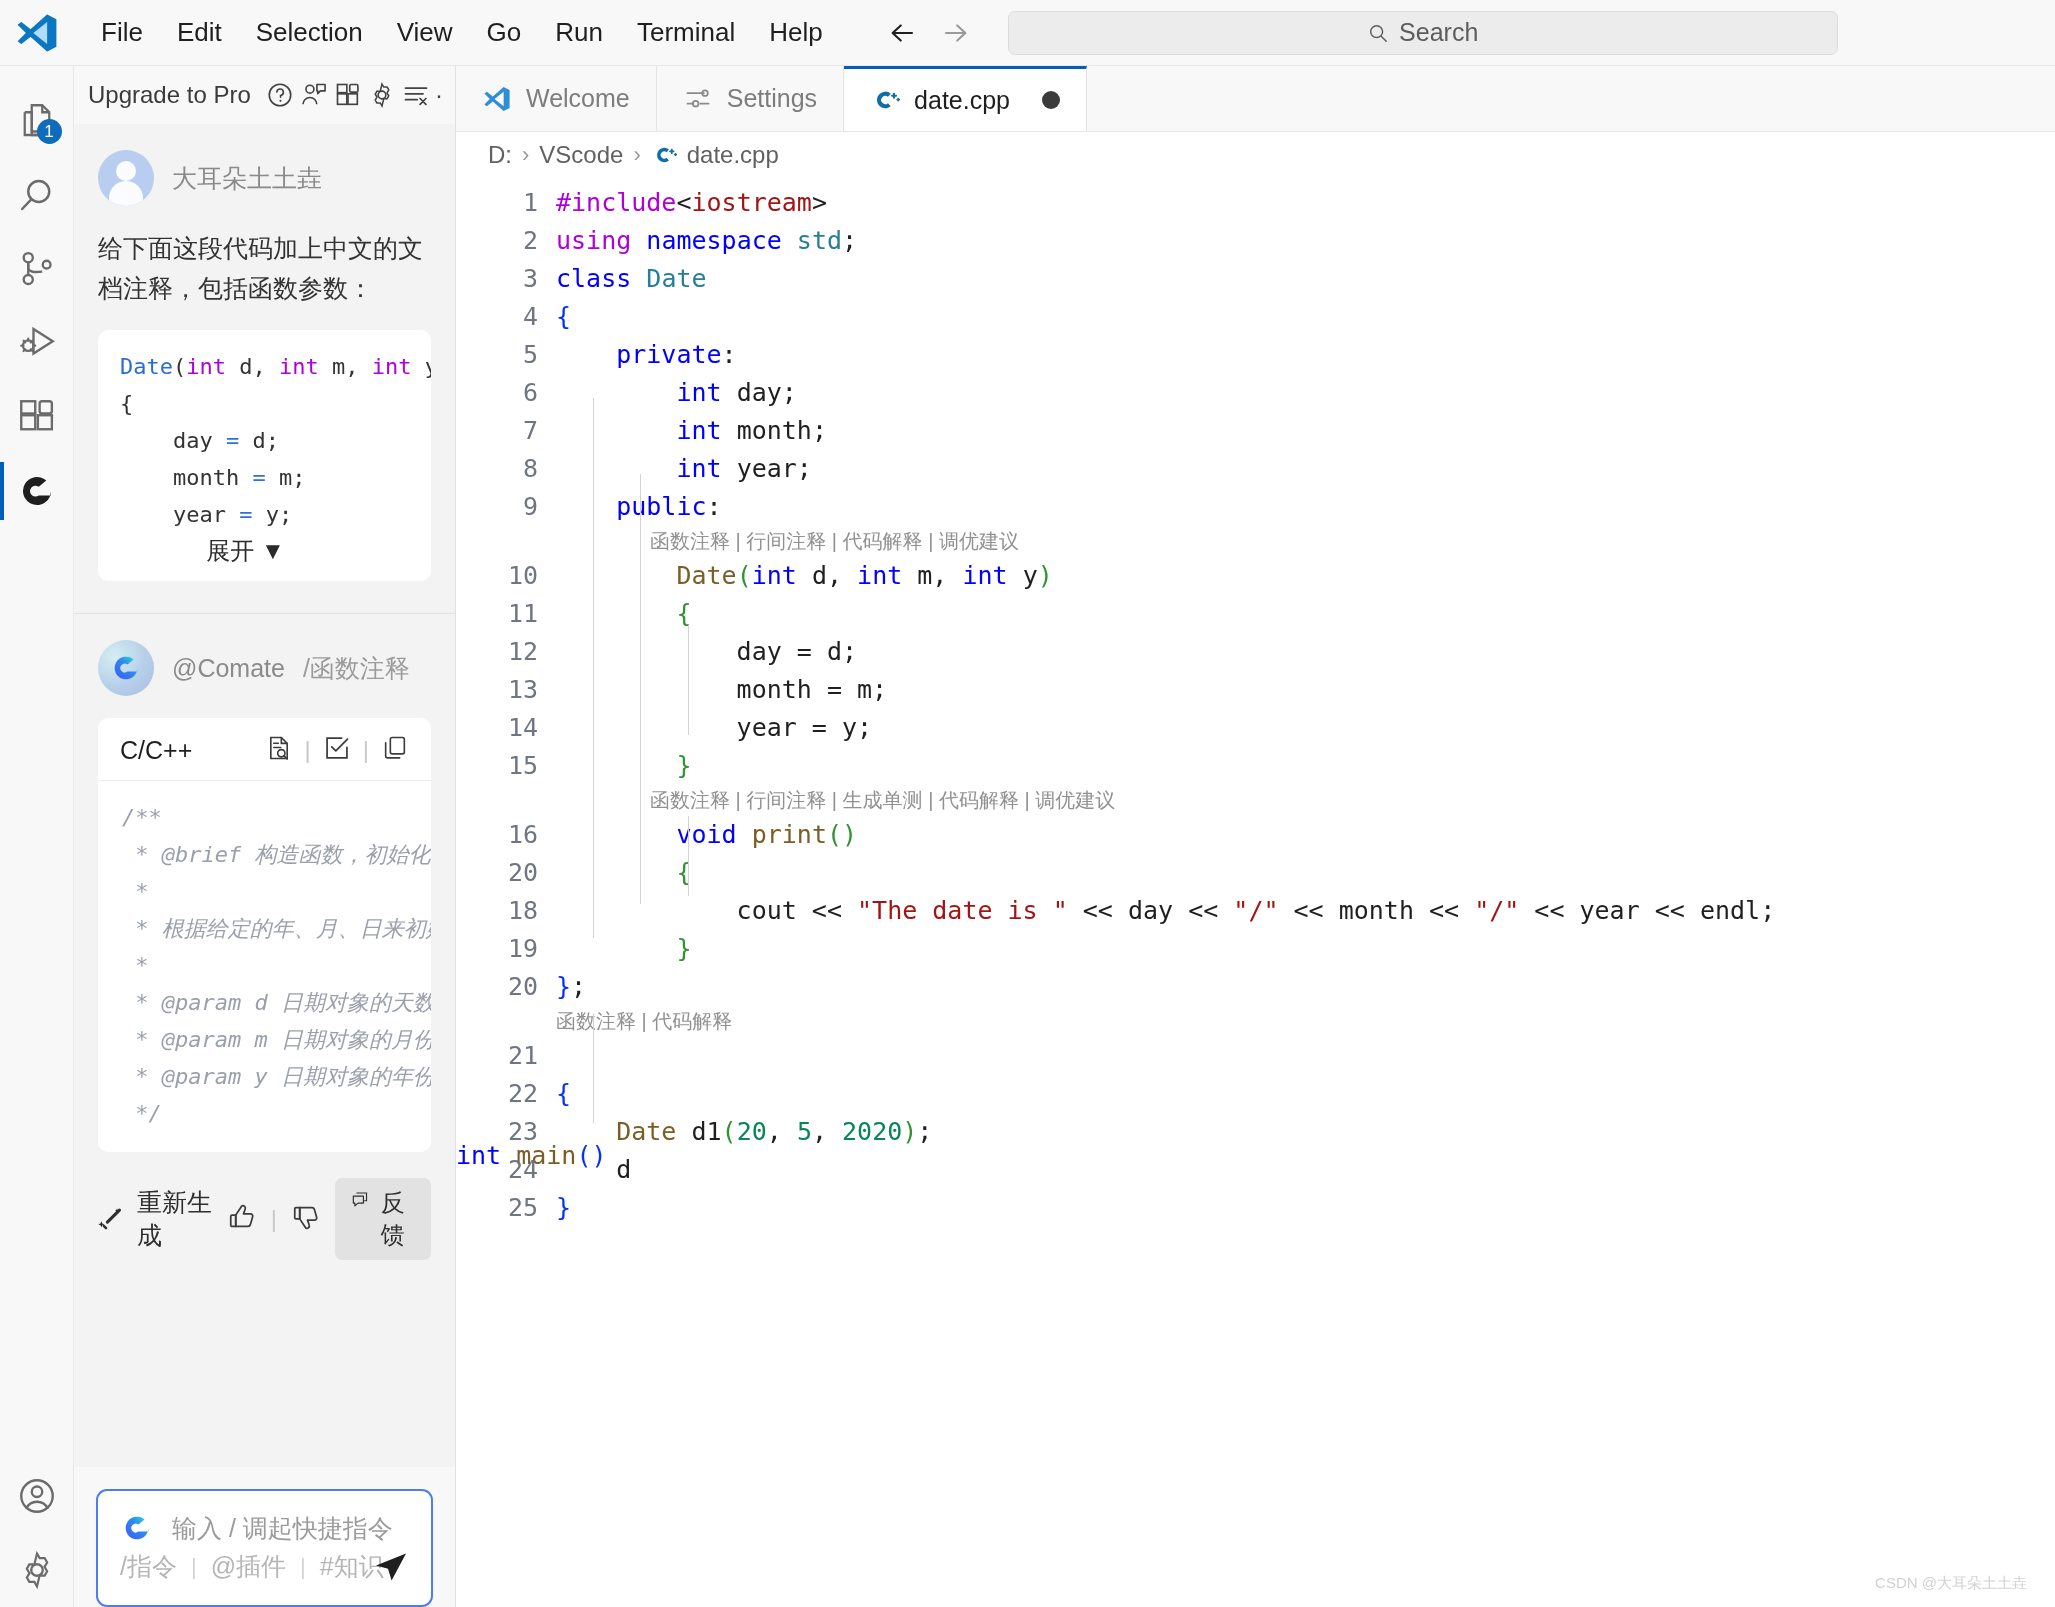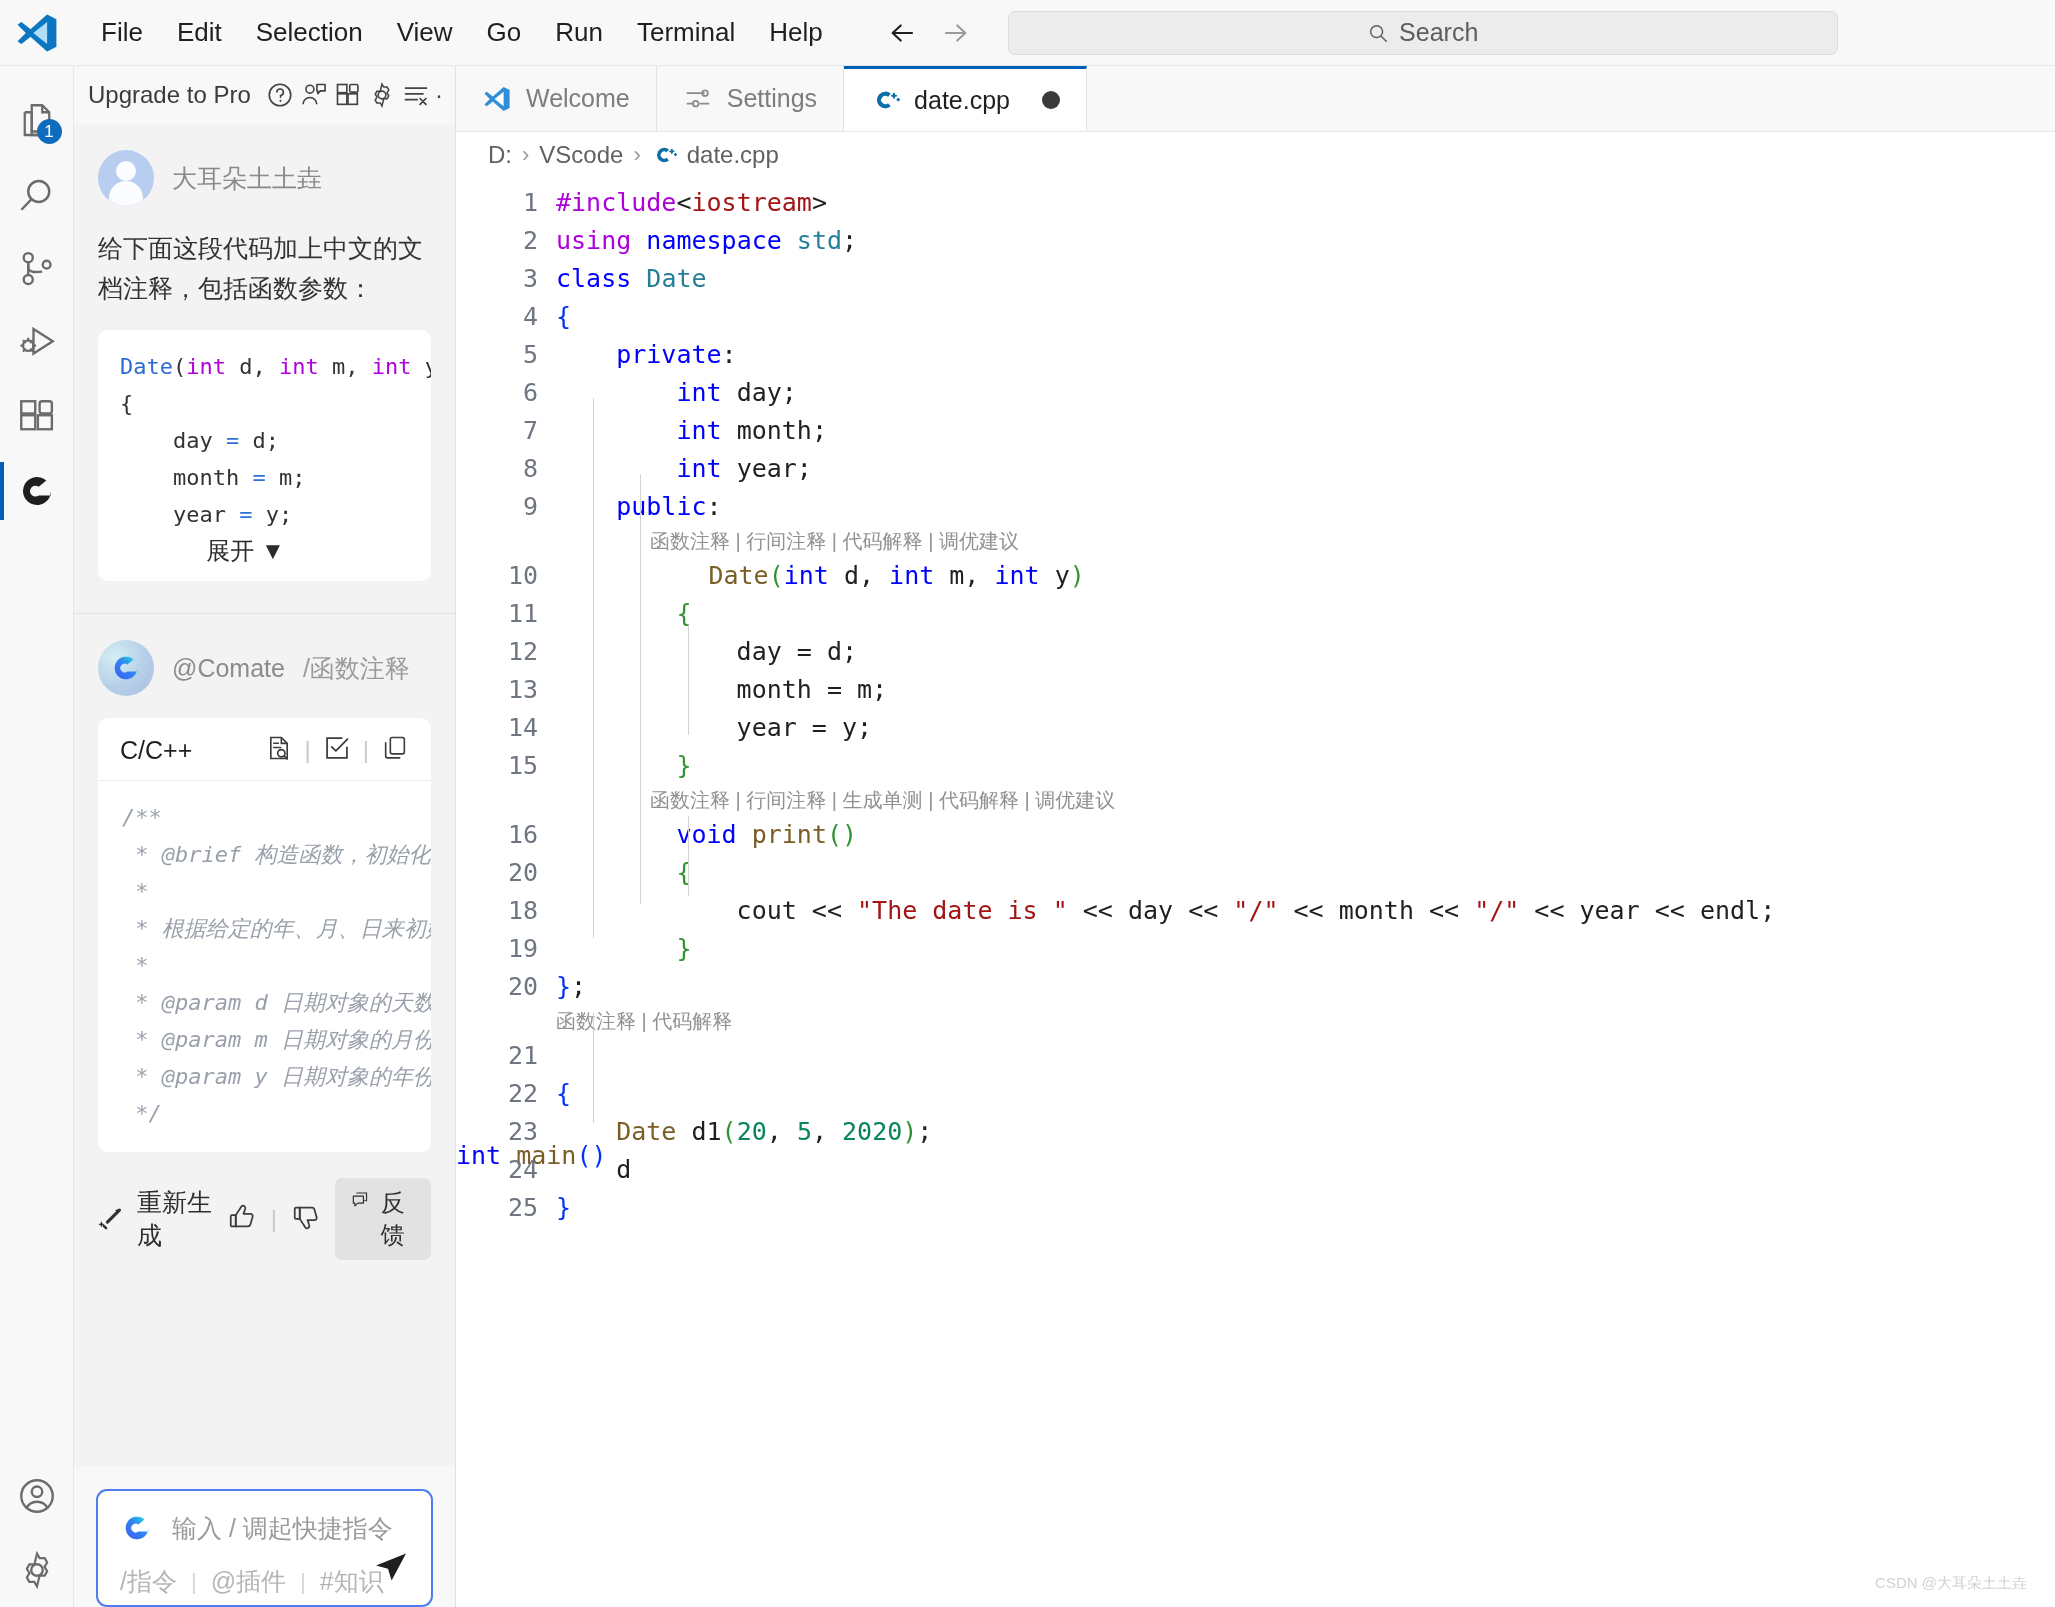--- a/index.html
+++ b/index.html
@@ -194,21 +194,21 @@
     border: 2px solid #4f7df0;
     border-radius: 11px;
     background: #ffffff;
     padding: 20px 22px 16px 22px;
     position: relative;
     height: 118px;
   }
   .pi-row1 { display: flex; align-items: center; gap: 18px; }
   .pi-logo { width: 34px; height: 34px; flex: 0 0 34px; }
   .pi-placeholder { font-size: 25px; color: #9b9b9b; }
-  .pi-row2 { margin-top: 20px; display: flex; align-items: center; gap: 14px; }
+  .pi-row2 { margin-top: 5px; display: flex; align-items: center; gap: 14px; }
   .pi-hint { font-size: 25px; color: #b5b5b5; }
   .pi-sep { font-size: 22px; color: #d3d3d3; }
   .pi-send { position: absolute; right: 22px; bottom: 20px; width: 36px; height: 36px; color:#1f1f1f;}
 
   
   .editorarea { flex: 1 1 auto; display: flex; flex-direction: column; min-width: 0; background: #ffffff; }
   .tabsbar {
     height: 66px; flex: 0 0 66px;
     background: #f8f8f8; border-bottom: 1px solid #e7e7e7;
     display: flex; align-items: stretch;
@@ -654,21 +654,21 @@
           </div>
           <div class="crow" style="height:38px;">
             <span class="lnum" style="line-height:38px;">9</span>
             <span class="ctext" style="line-height:38px;">    <span class="t-kw">public</span>:</span>
           </div>
 
           <div class="crow" style="height:31px;">
             <span class="lnum"></span>
             <span class="lens" style="padding-left:94px;line-height:31px;">函数注释 | 行间注释 | 代码解释 | 调优建议</span>
           </div>
-          <div class="crow" style="height:38px;gap:32px;">
+          <div class="crow" style="height:38px;">
             <span class="lnum" style="line-height:38px;">10</span>
             <span class="ctext" style="line-height:38px;">        <span class="t-fn">Date</span><span class="t-brkt2">(</span><span class="t-kw">int</span> d, <span class="t-kw">int</span> m, <span class="t-kw">int</span> y<span class="t-brkt2">)</span></span>
           </div>
           <div class="crow" style="height:38px;">
             <span class="lnum" style="line-height:38px;">11</span>
             <span class="ctext" style="line-height:38px;">        <span class="t-brkt2">{</span></span>
           </div>
           <div class="crow" style="height:38px;">
             <span class="lnum" style="line-height:38px;">12</span>
             <span class="ctext" style="line-height:38px;">            day = d;</span>

